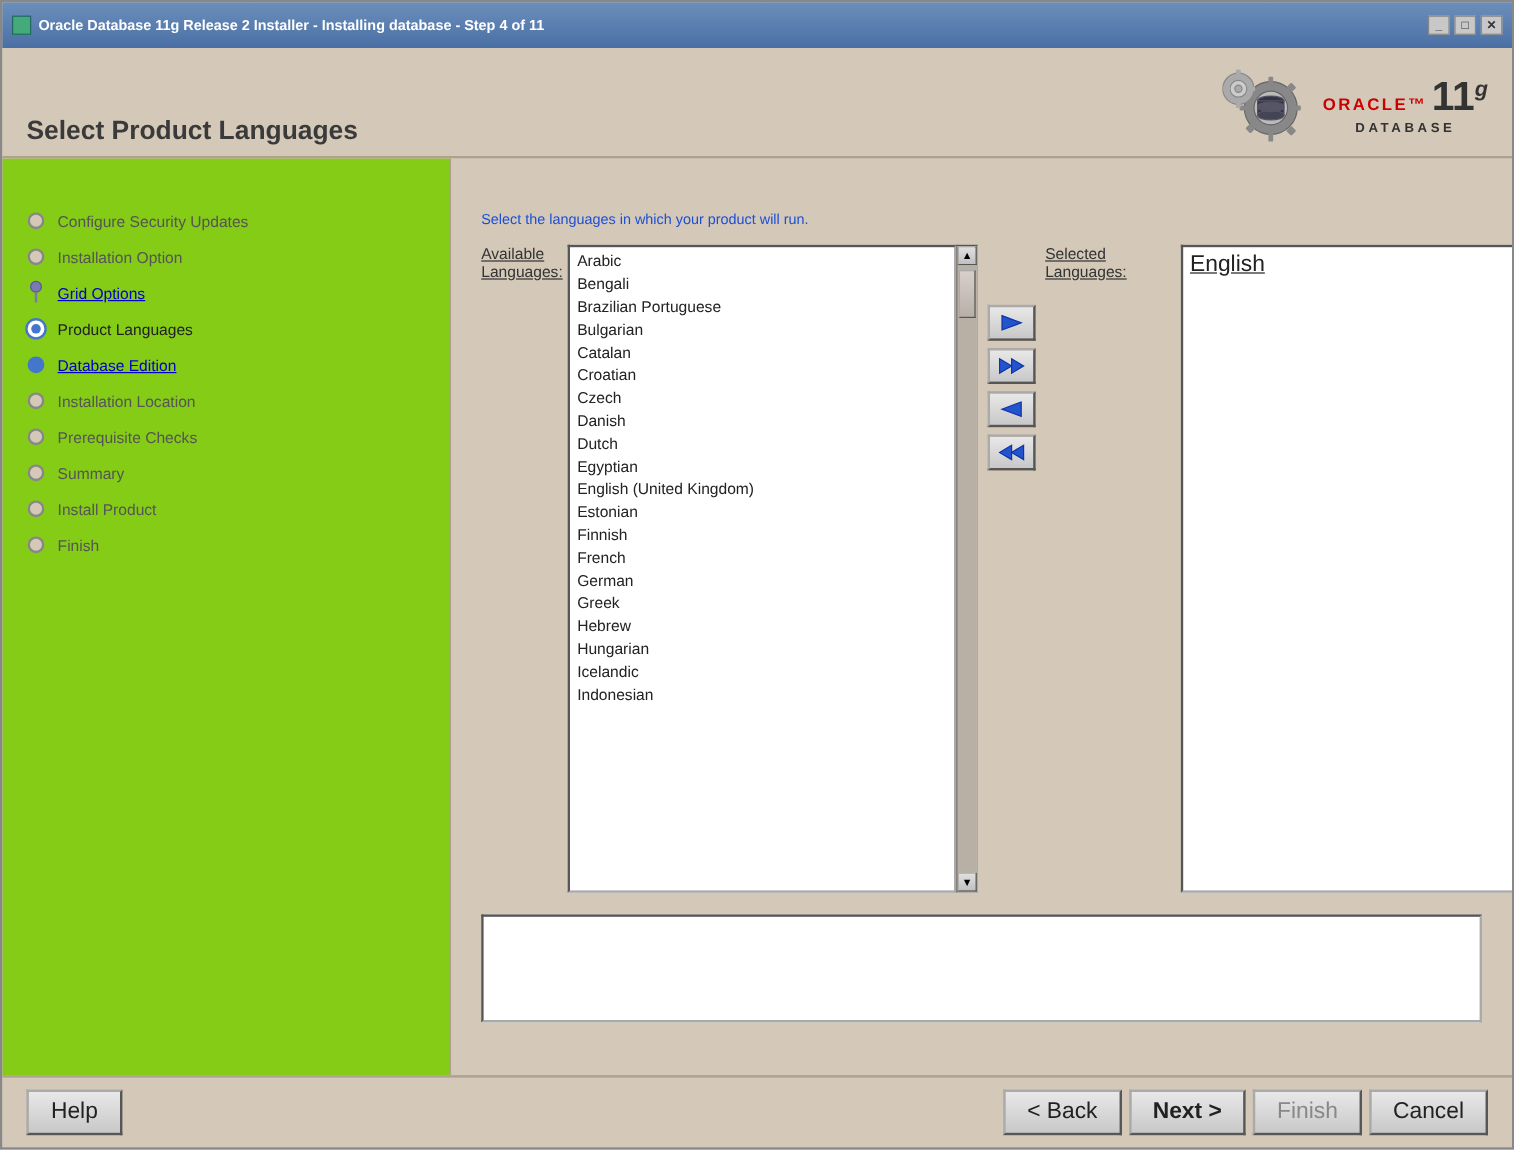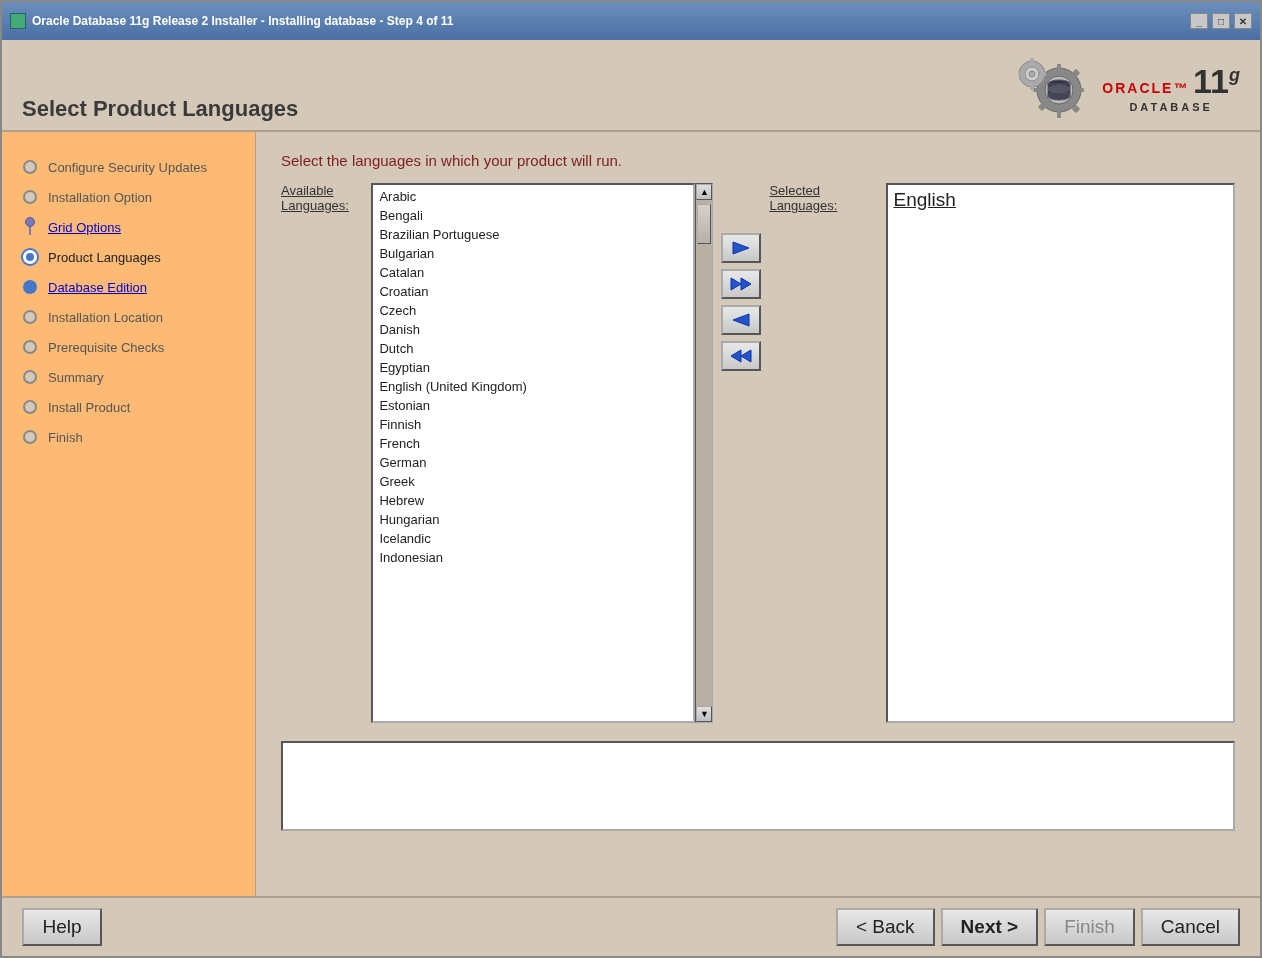--- a/index.html
+++ b/index.html
@@ -79,23 +79,23 @@
     }
     .oracle-text-block {
       text-align: right;
     }
     .main-content {
       display: flex;
       flex: 1;
       overflow: hidden;
     }
     .sidebar {
-      width: 254px;
-      background: #fdba74;
-      padding: 20px 10px;
+      width: 374px;
+      background: #84cc16;
+      padding: 37px 10px;
       flex-shrink: 0;
       border-right: 1px solid #b0a090;
     }
     .sidebar-item {
       display: flex;
       align-items: center;
       gap: 8px;
       padding: 5px 8px;
       cursor: pointer;
       color: #555;
@@ -151,22 +151,23 @@
     .content-area {
       flex: 1;
       padding: 20px 25px;
       background: #d4c9b8;
       display: flex;
       flex-direction: column;
       gap: 14px;
       overflow: hidden;
     }
     .instruction-text {
-      color: #7f1d1d;
-      font-size: 15px;
+      color: #1d4ed8;
+      font-size: 12px;
+      margin-top: 24px;
     }
     .languages-container {
       display: flex;
       gap: 8px;
       align-items: flex-start;
     }
     .list-section {
       display: flex;
       flex-direction: row;
       gap: 4px;

